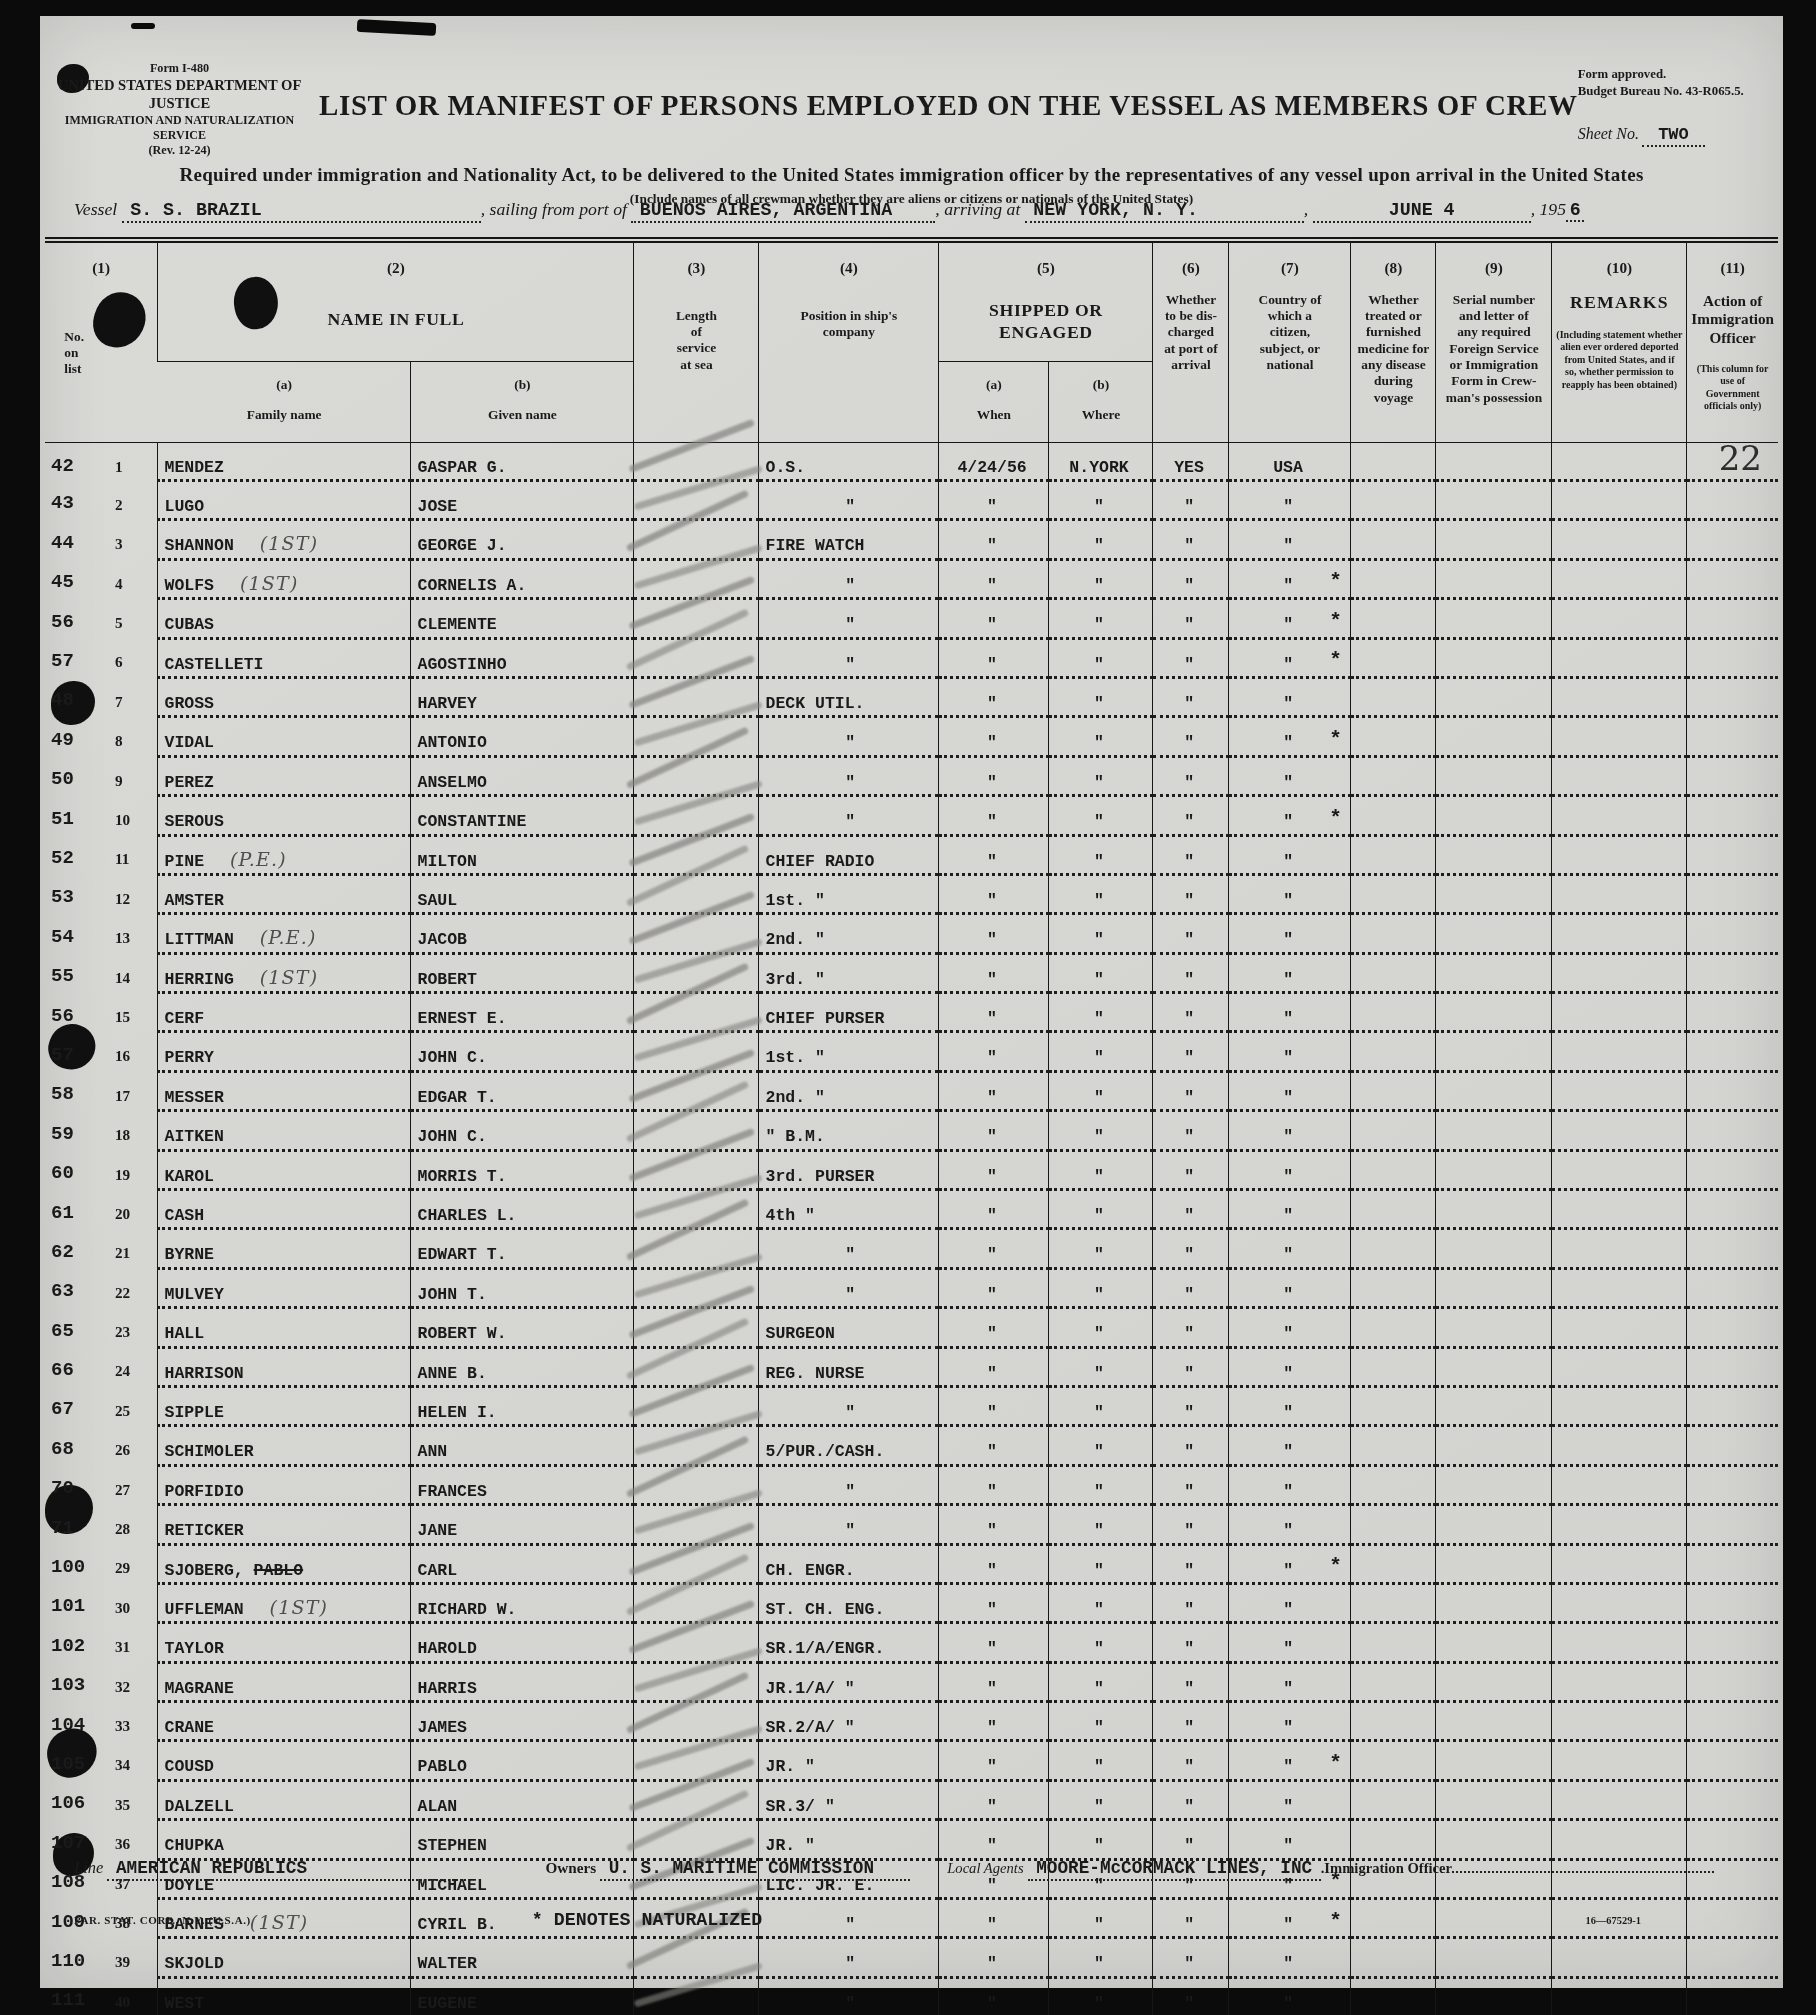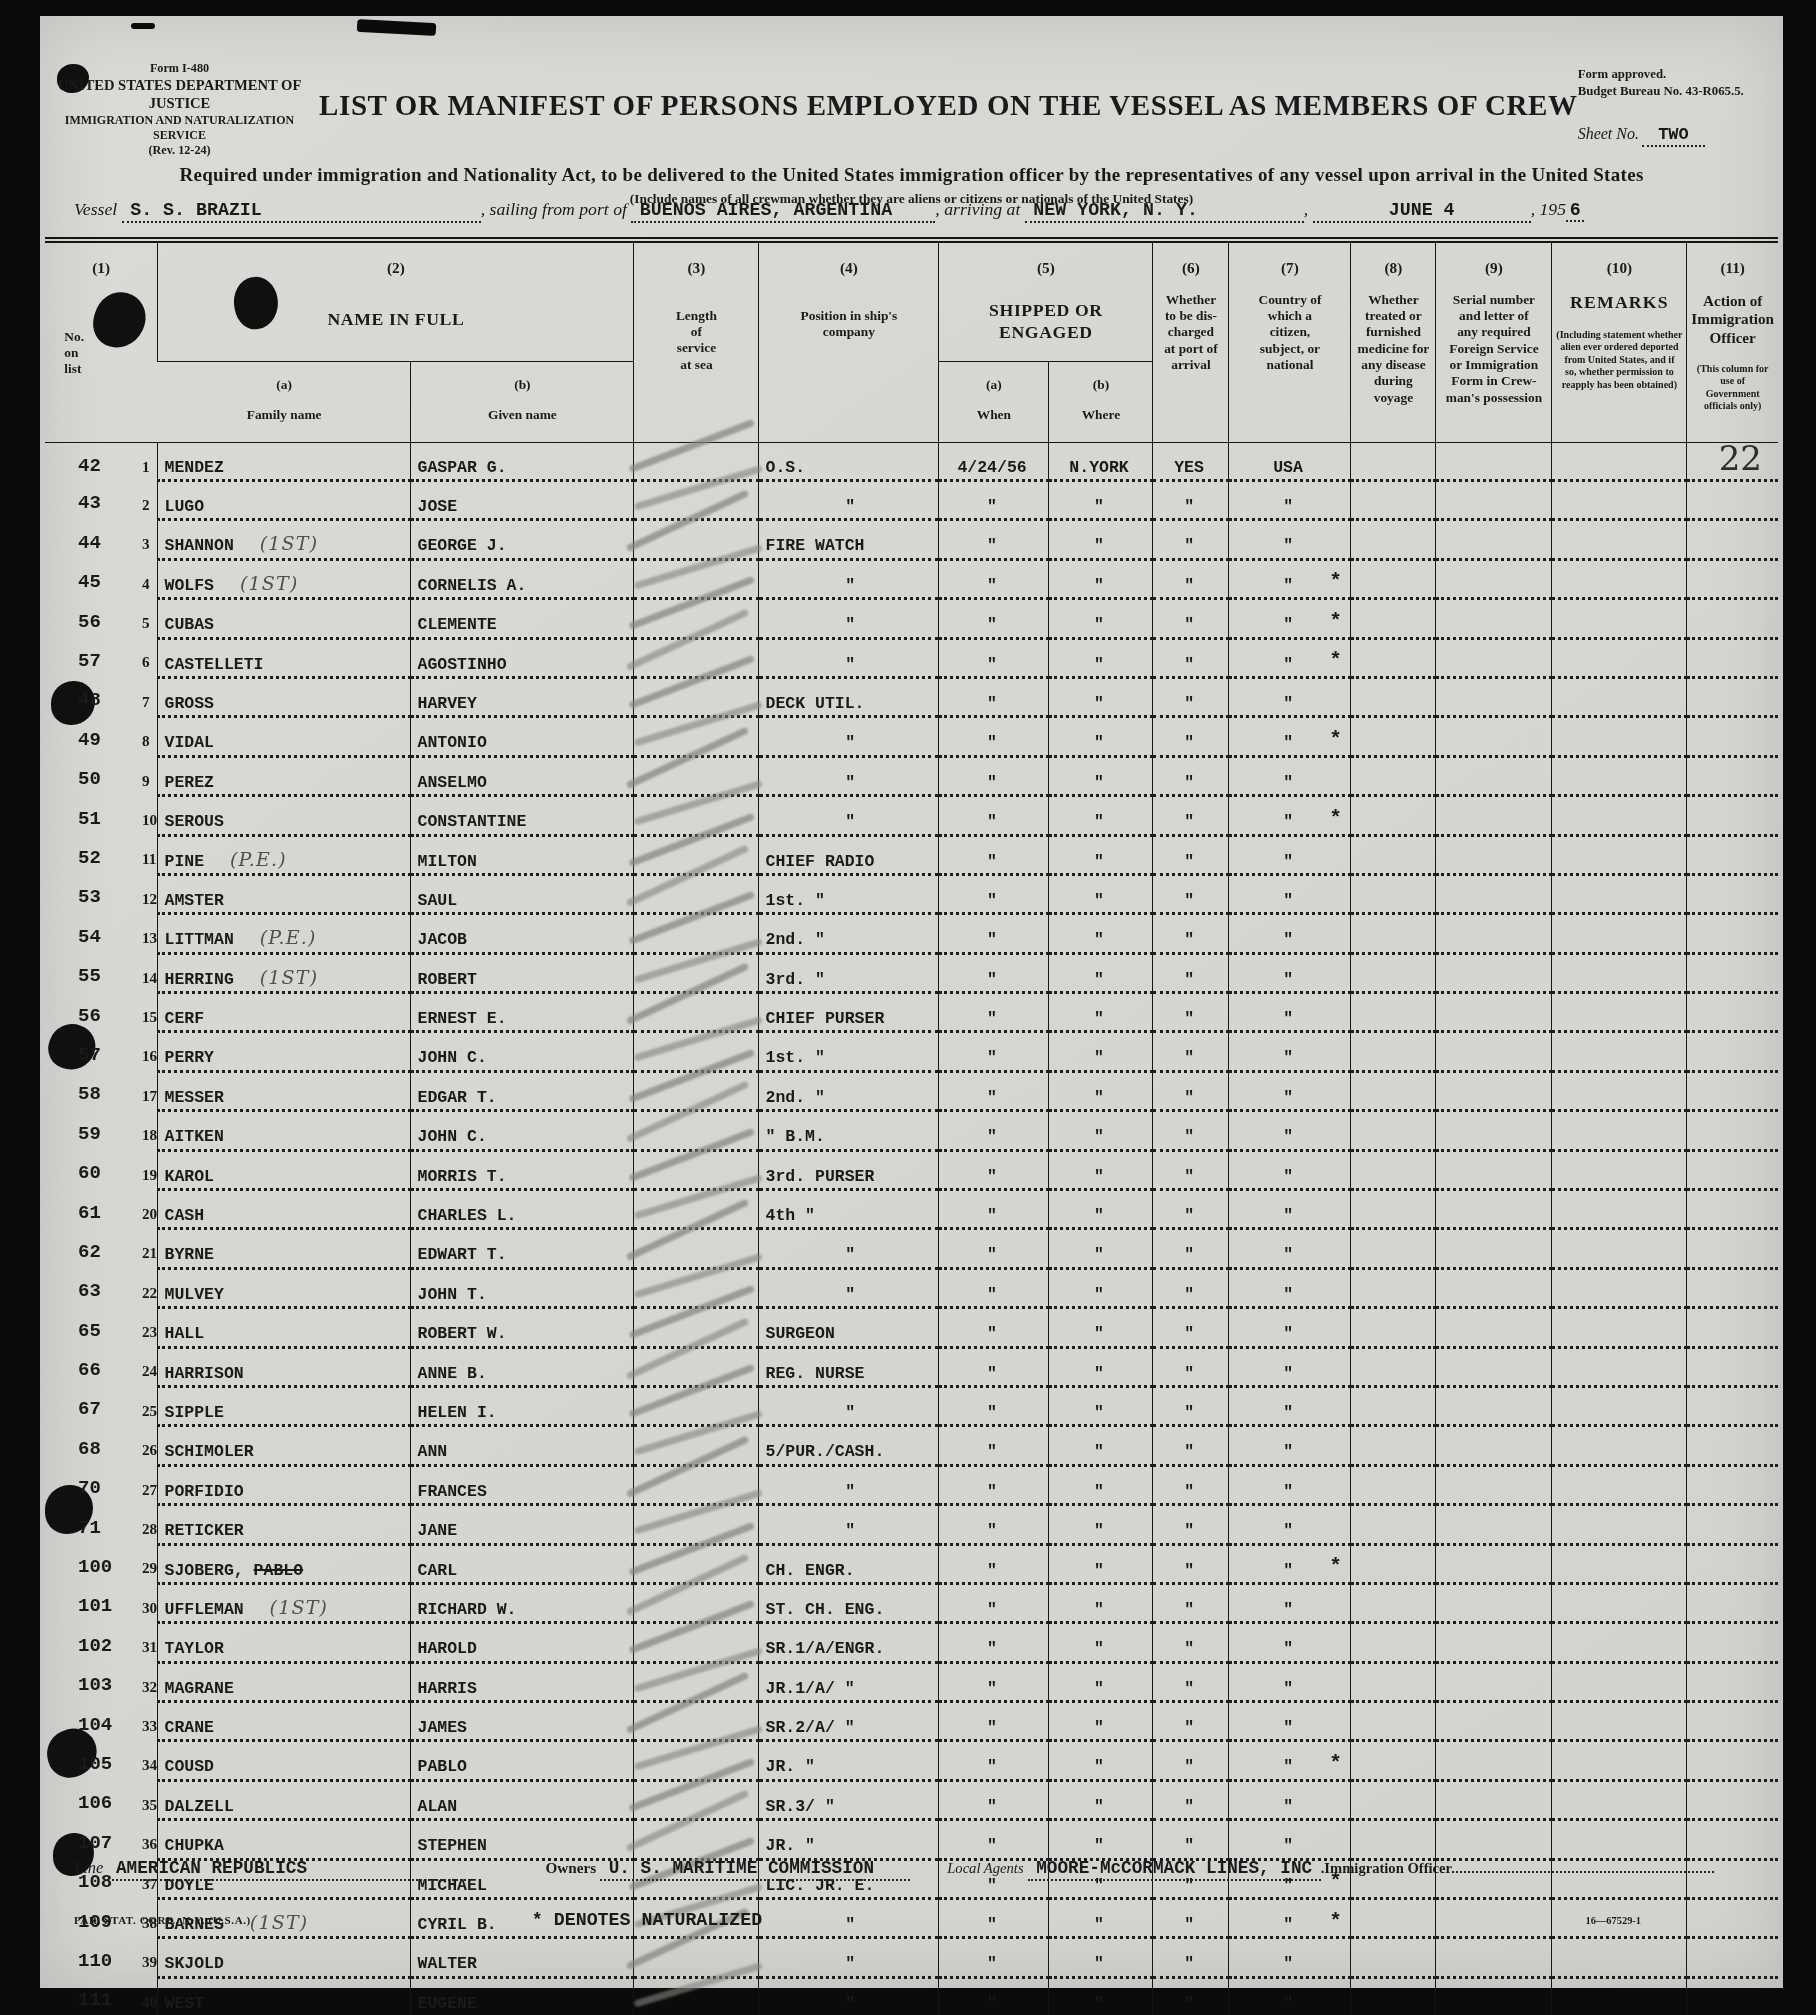--- a/index.html
+++ b/index.html
@@ -73,21 +73,21 @@
   thead tr.subhead th{border-top:1.8px solid #161616;padding-top:2.4px;}
   th.v-mid .clabel{margin-top:16px;}
   th.no-head .clabel{margin-top:37px;text-align:left;padding-left:17px;}
 
   tbody td{
     border-left:1.8px solid #161616;border-bottom:3px dotted #1d1d1d;
     height:34px;vertical-align:bottom;overflow:visible;position:relative;
     font-family:"Liberation Mono",monospace;font-weight:bold;font-size:16.5px;
     padding:0 3.7px 2.4px 6.1px;white-space:nowrap;
   }
-  tbody td:first-child{border-left:none;border-bottom:none;margin-left:27px;}
+  tbody td:first-child{border-left:none;border-bottom:none;}
   tbody td:last-child{border-right:none;}
   td.cell-no{display:flex;align-items:flex-end;gap:16px;border-bottom:none;}
   .row-no{font-size:19px;min-width:48px;}
   .row-line{font-family:"Liberation Serif",serif;font-weight:bold;font-size:15.2px;padding-bottom:0.6px;}
   .annotation{
     font-family:"DejaVu Serif",serif;font-style:italic;font-weight:normal;
     color:#4f4f4d;font-size:19px;margin-left:16px;letter-spacing:1.2px;
   }
   .struck{text-decoration:line-through;text-decoration-thickness:2.4px;}
   td.cell-center{text-align:center;padding-left:0;}

